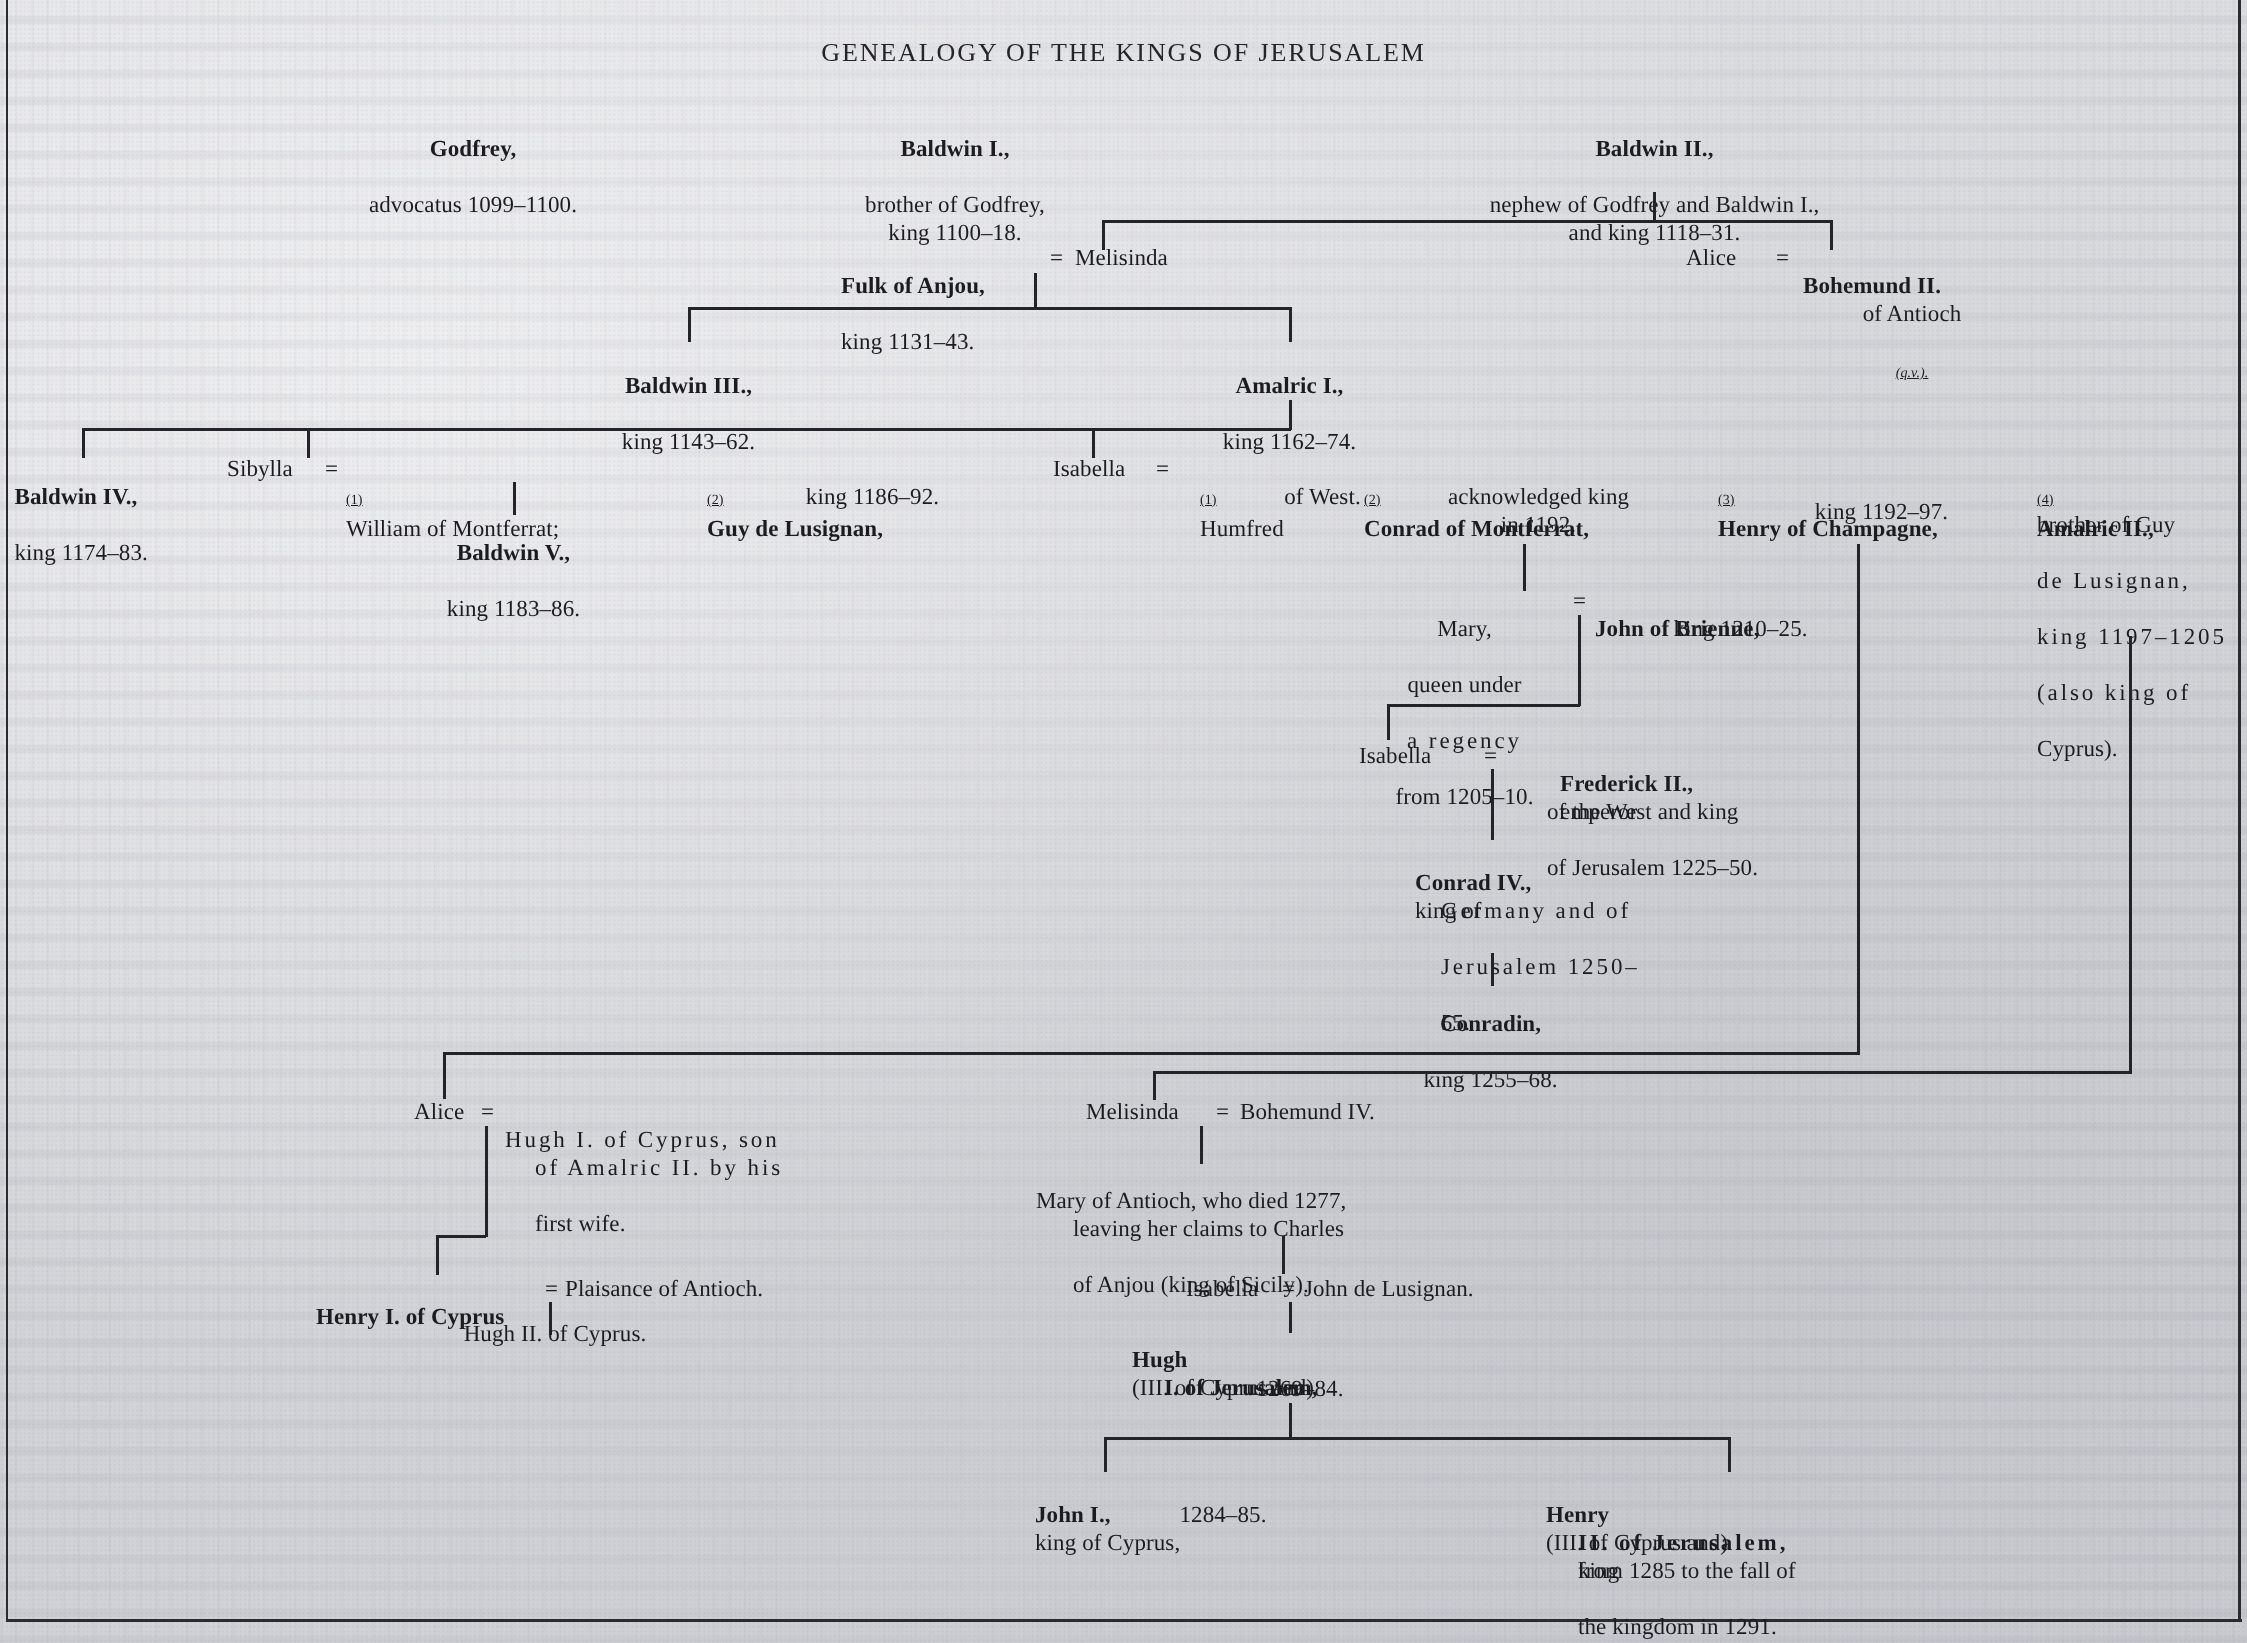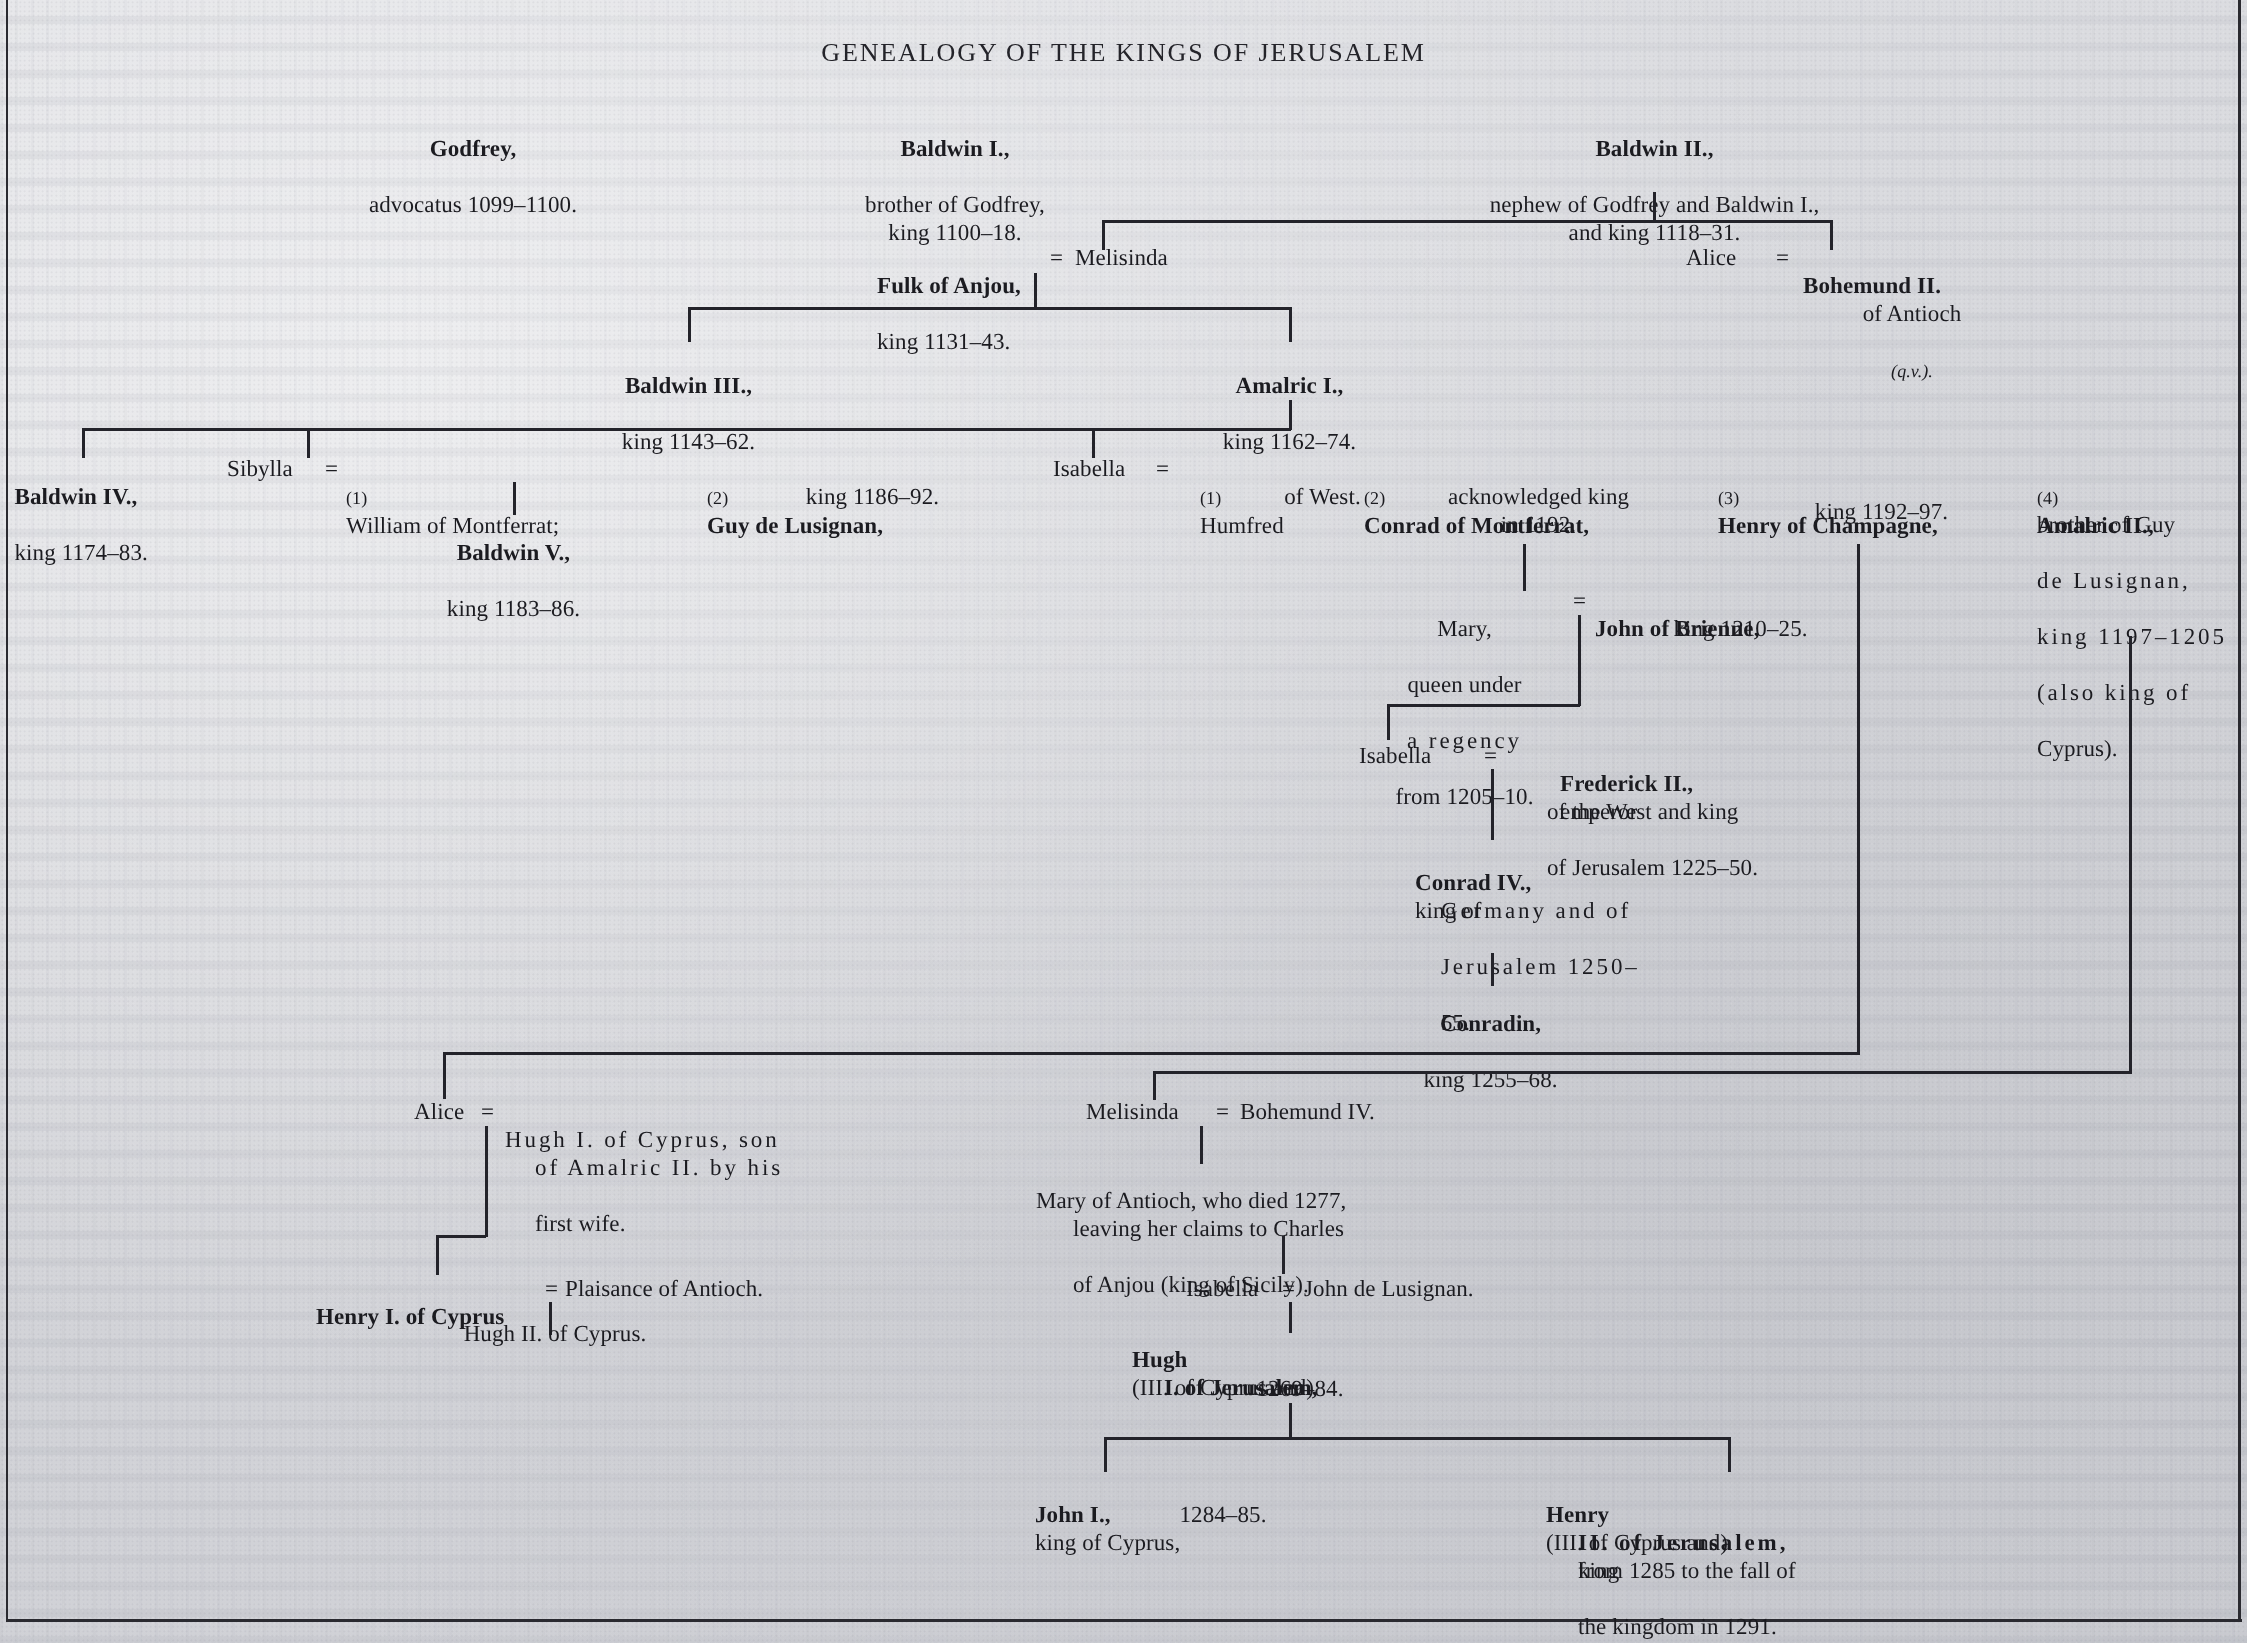--- a/index.html
+++ b/index.html
@@ -46,21 +46,21 @@
     color:#1b1b20;
     font-size:23px;
     line-height:28px;
     letter-spacing:0.1px;
     white-space:pre-line;
     text-rendering:geometricPrecision;
   }
   .node.c{text-align:center;}
   .node.l{text-align:left;}
   .b{font-weight:bold;}
-  .sm{font-size:18px;}
+  .sm{font-size:14px;text-decoration:underline;}
   .it{font-style:italic;}
   .wide{letter-spacing:2.9px;}
   .eq{font-weight:normal;}
 
   
   .ln{position:absolute;background:#23232a;}
   .ln.h{height:2.7px;}
   .ln.v{width:2.7px;}
 
   #title{
@@ -101,21 +101,21 @@
     <span class="b">Baldwin II.,</span><br>
     <span>nephew of Godfrey and Baldwin I.,
 and king 1118–31.</span>
   </div>
 
   <div class="ln v" style="left:1653px;top:192px;height:30px;"></div>
   <div class="ln h" style="left:1102px;top:220px;width:731px;"></div>
   <div class="ln v" style="left:1102px;top:220px;height:30px;"></div>
   <div class="ln v" style="left:1830px;top:220px;height:30px;"></div>
 
-  <div class="node l" style="left:841px;top:244px;width:327px;margin-left:36px;">
+  <div class="node l" style="left:841px;top:244px;width:327px;">
     <span class="b">Fulk of Anjou,</span><br>
     <span>king 1131–43.</span>
   </div>
   <div class="node l eq" style="left:1050px;top:244px;width:27px;">=</div>
   <div class="node l" style="left:1075px;top:244px;width:236px;">Melisinda</div>
 
   <div class="node l" style="left:1686px;top:244px;width:100px;">Alice</div>
   <div class="node l eq" style="left:1776px;top:244px;width:27px;">=</div>
   <div class="node l" style="left:1803px;top:244px;width:273px;">
     <span class="b">Bohemund II.</span>

